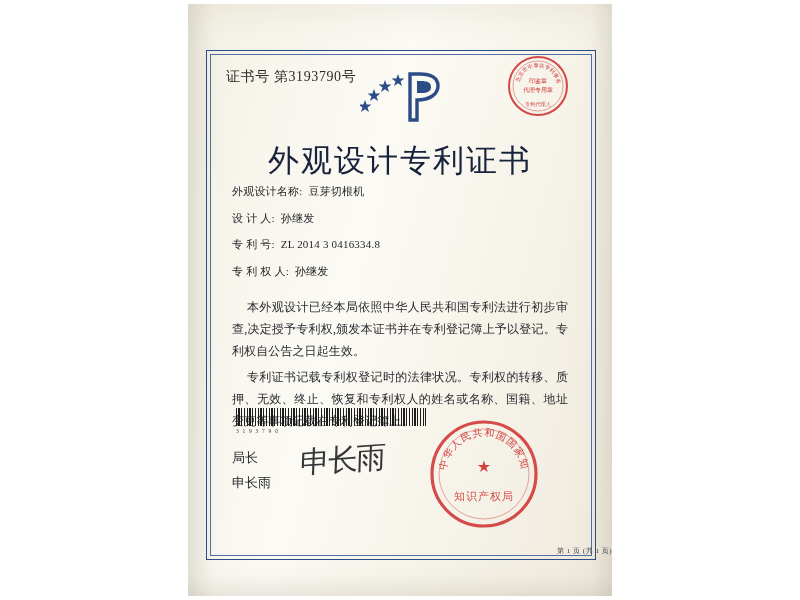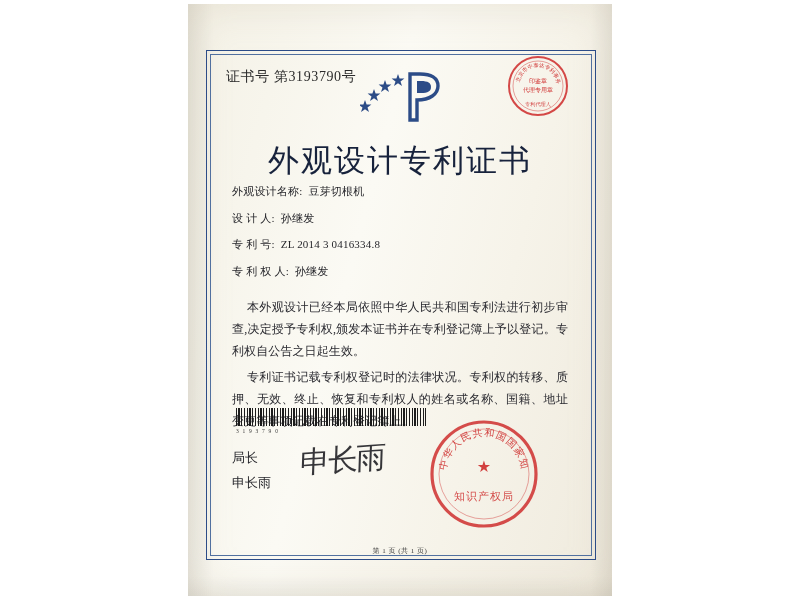--- a/index.html
+++ b/index.html
@@ -189,21 +189,21 @@
     top: 410px;
     width: 120px;
     height: 120px;
   }
 
   .page-footer {
     position: absolute;
     left: 0;
     top: 542px;
     width: 424px;
-    text-align: center;
+    text-align: right;
     font-size: 7px;
     color: #3a3a3a;
     letter-spacing: 0.5px;
   }
 
   .seal-text {
     font-family: "DejaVu Sans", sans-serif;
   }
 </style>
 </head>

